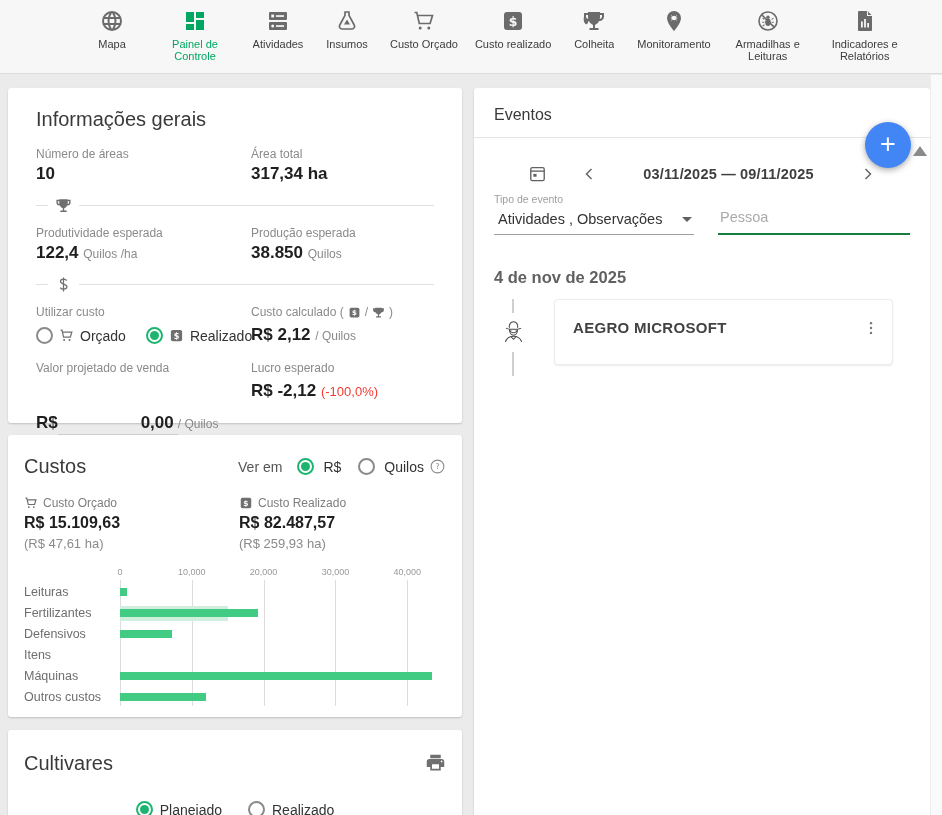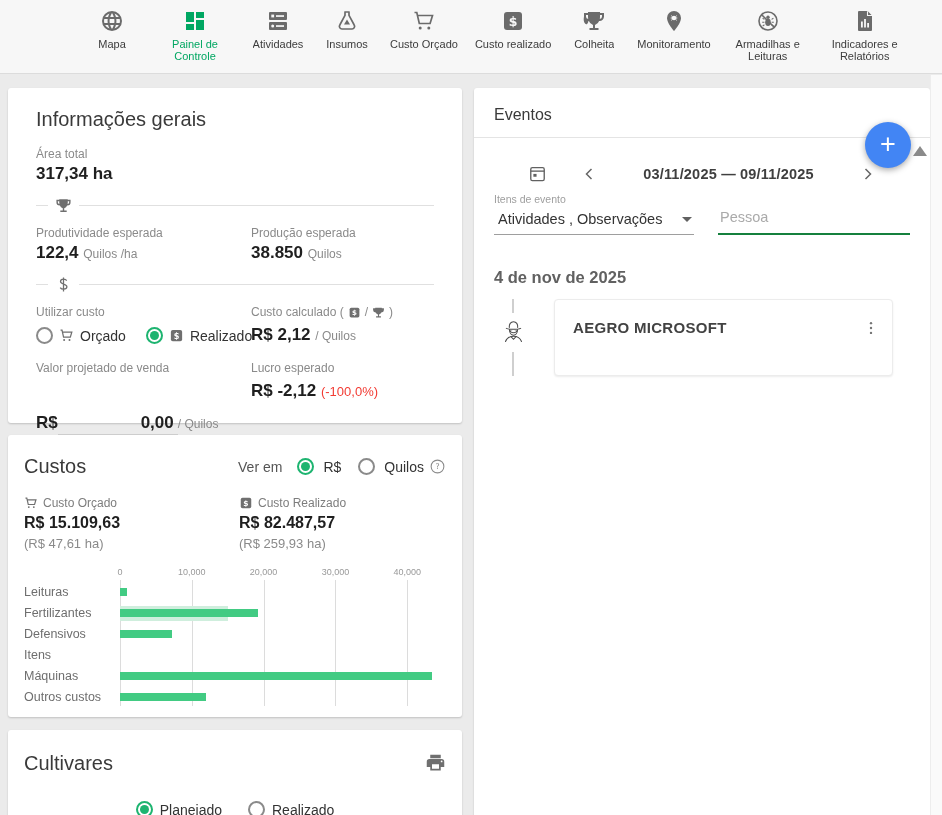--- a/index.html
+++ b/index.html
@@ -96,21 +96,21 @@
   .person-input { flex:1; border:none; outline:none; border-bottom:2px solid #15803d;
                   font-family:inherit; font-size:14.5px; padding:6px 2px 8px 2px; background:transparent;
                   color:#333; }
   .person-input::placeholder { color:#aaa; }
   .day-header { font-size:16.5px; font-weight:bold; color:#616161; margin:33px 0 0 6px; }
   .event-line { display:flex; margin-top:12px; }
   .timeline { width:50px; display:flex; flex-direction:column; align-items:center; }
   .tl-seg { width:2px; background:#cfcfcf; }
   .tl-seg.top { height:14px; margin-bottom:4px; }
   .tl-seg.bottom { flex:1; min-height:24px; margin-top:4px; }
-  .event-card { flex:1; margin-left:16px; margin-right:23px; height:77px; background:#fff;
+  .event-card { flex:1; margin-left:16px; margin-right:23px; height:66px; background:#fff;
                 border:1px solid #ececec; border-radius:4px; box-shadow:0 1px 2px rgba(0,0,0,.08);
                 display:flex; align-items:flex-start; justify-content:space-between;
                 padding:19px 12px 0 18px; cursor:pointer; }
   .event-title { font-size:15px; font-weight:bold; color:#424242; letter-spacing:.3px; }
   .kebab { cursor:pointer; }
 
   
   .fab { position:absolute; left:865px; top:122px; width:46px; height:46px; border-radius:50%;
          background:#4285f4; color:#fff; font-size:27px; font-weight:300; display:flex;
          align-items:center; justify-content:center; box-shadow:0 2px 6px rgba(0,0,0,.35);
@@ -222,20 +222,24 @@
         </svg>
     </span>
     <span class="nav-label">Indicadores e Relatórios</span>
   </div>
 </nav>
 
 <section class="card" id="card-general">
   <h2 class="card-title">Informações gerais</h2>
 
   <div class="two-col" style="margin-top:16px;">
+    <div>
+      <div class="lbl">Número de áreas</div>
+      <div class="val">10</div>
+    </div>
     <div>
       <div class="lbl">Área total</div>
       <div class="val">317,34 ha</div>
     </div>
   </div>
 
   <div class="icon-divider">
     <span class="seg short"></span>
     <span class="div-icon">
       <svg viewBox="0 0 24 24" width="17" height="17" fill="currentColor">
@@ -456,21 +460,21 @@
     <span class="daterange">03/11/2025 — 09/11/2025</span>
     <span class="chev">
       <svg viewBox="0 0 8 12" width="8" height="12" fill="none" stroke="#666" stroke-width="1.5">
           <path d="M1.5 1l5 5-5 5"></path>
         </svg>
     </span>
   </div>
 
   <div class="filters">
     <div>
-      <div class="field-label">Itens de evento</div>
+      <div class="field-label">Tipo de evento</div>
       <div class="select-box">
         <span class="select-value">Atividades , Observações</span>
         <span class="caret-down"></span>
       </div>
     </div>
     <input class="person-input" placeholder="Pessoa" style="">
   </div>
 
   <div class="day-header">4 de nov de 2025</div>
 

